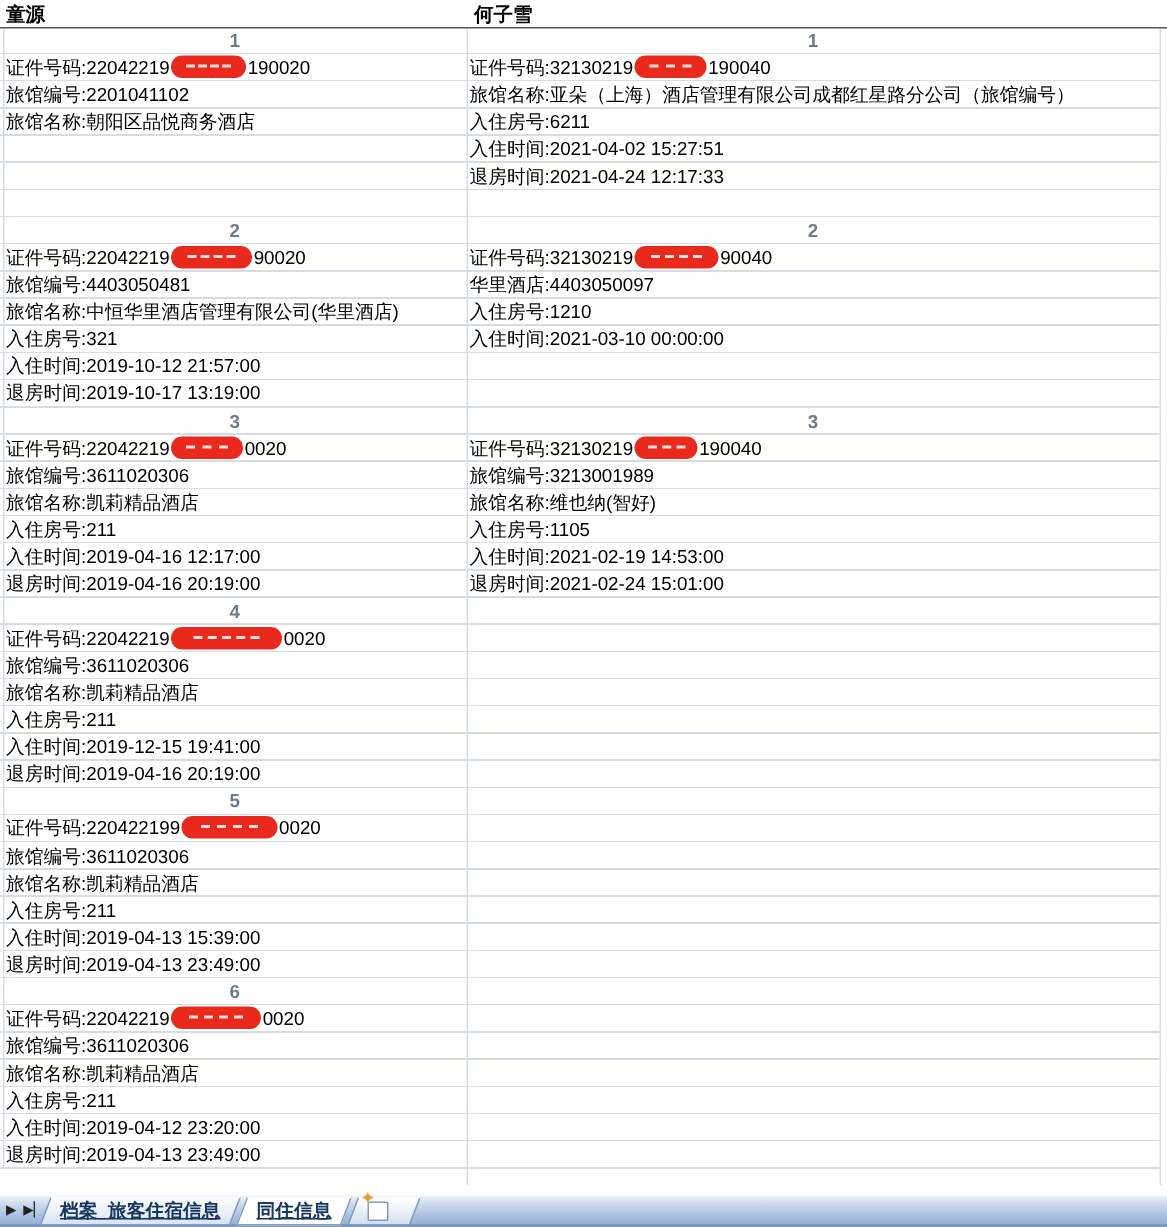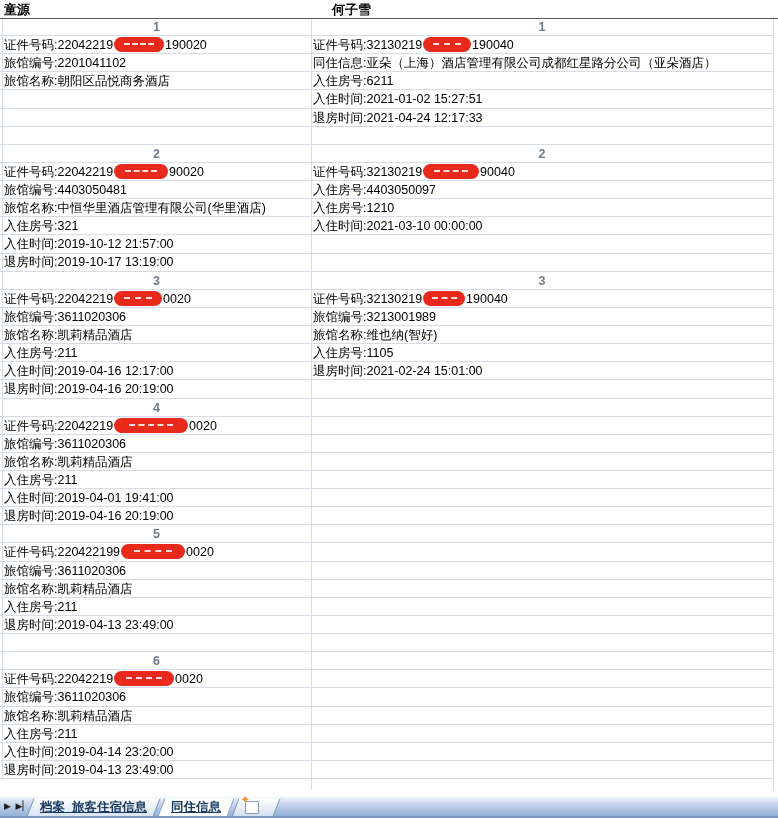--- a/index.html
+++ b/index.html
@@ -17,21 +17,21 @@
   .vline{position:absolute;width:1px;background:#d6dce6;pointer-events:none;}
   .vline.mid{left:311px;top:0;height:790px;}
   .vline.right{left:773px;top:0;height:790px;}
   .vline.leftedge{left:2px;top:18px;height:761px;}
   .header-row{
     position:absolute;left:0;top:0;width:778px;height:18px;
     border-bottom:1px solid #585858;background:#fff;z-index:2;
   }
   .hcell{position:absolute;top:1px;font-weight:700;font-size:13px;white-space:nowrap;}
   .hcell.left{left:4px;}
-  .hcell.right{left:332px;font-family:Liberation Serif, serif;}
+  .hcell.right{left:316px;font-family:Liberation Serif, serif;}
   .block{position:absolute;z-index:1;}
   .row{height:18.12px;line-height:18.2px;white-space:nowrap;padding-left:2px;overflow:visible;}
   .row.num{padding-left:0;text-align:center;color:#6e7b8a;font-weight:700;}
   .redaction{
     display:inline-block;height:15px;border-radius:8px;background:#e8291c;
     vertical-align:-3px;margin:0 1px;position:relative;
   }
   .redaction::after{
     content:"";display:block;margin:6px auto 0;width:60%;
     border-top:2px dashed rgba(255,255,255,.85);
@@ -112,61 +112,63 @@
           <div class="row">入住房号:211</div>
           <div class="row">入住时间:2019-04-16 12:17:00</div>
           <div class="row">退房时间:2019-04-16 20:19:00</div>
         </div>
         <div class="block" style="left: 2px; top: 398.52px; width: 309px;">
           <div class="row num">4</div>
           <div class="row"><span>证件号码:22042219</span><div class="redaction" style="width: 74px; display: inline-block;"></div><span>0020</span></div>
           <div class="row">旅馆编号:3611020306</div>
           <div class="row">旅馆名称:凯莉精品酒店</div>
           <div class="row">入住房号:211</div>
-          <div class="row">入住时间:2019-04-01 19:41:00</div>
+          <div class="row">入住时间:2019-12-15 19:41:00</div>
           <div class="row">退房时间:2019-04-16 20:19:00</div>
         </div>
         <div class="block" style="left: 2px; top: 525.36px; width: 309px;">
           <div class="row num">5</div>
           <div class="row"><span>证件号码:220422199</span><div class="redaction" style="width: 64px; display: inline-block;"></div><span>0020</span></div>
           <div class="row">旅馆编号:3611020306</div>
           <div class="row">旅馆名称:凯莉精品酒店</div>
           <div class="row">入住房号:211</div>
+          <div class="row">入住时间:2019-04-13 15:39:00</div>
           <div class="row">退房时间:2019-04-13 23:49:00</div>
         </div>
         <div class="block" style="left: 2px; top: 652.2px; width: 309px;">
           <div class="row num">6</div>
           <div class="row"><span>证件号码:22042219</span><div class="redaction" style="width: 60px; display: inline-block;"></div><span>0020</span></div>
           <div class="row">旅馆编号:3611020306</div>
           <div class="row">旅馆名称:凯莉精品酒店</div>
           <div class="row">入住房号:211</div>
-          <div class="row">入住时间:2019-04-14 23:20:00</div>
+          <div class="row">入住时间:2019-04-12 23:20:00</div>
           <div class="row">退房时间:2019-04-13 23:49:00</div>
         </div>
         <div class="block" style="left: 311px; top: 18px; width: 462px;">
           <div class="row num">1</div>
           <div class="row"><span>证件号码:32130219</span><div class="redaction" style="width: 48px; display: inline-block;"></div><span>190040</span></div>
-          <div class="row">同住信息:亚朵（上海）酒店管理有限公司成都红星路分公司（亚朵酒店）</div>
+          <div class="row">旅馆名称:亚朵（上海）酒店管理有限公司成都红星路分公司（旅馆编号）</div>
           <div class="row">入住房号:6211</div>
-          <div class="row">入住时间:2021-01-02 15:27:51</div>
+          <div class="row">入住时间:2021-04-02 15:27:51</div>
           <div class="row">退房时间:2021-04-24 12:17:33</div>
         </div>
         <div class="block" style="left: 311px; top: 144.84px; width: 462px;">
           <div class="row num">2</div>
           <div class="row"><span>证件号码:32130219</span><div class="redaction" style="width: 56px; display: inline-block;"></div><span>90040</span></div>
-          <div class="row">入住房号:4403050097</div>
+          <div class="row">华里酒店:4403050097</div>
           <div class="row">入住房号:1210</div>
           <div class="row">入住时间:2021-03-10 00:00:00</div>
         </div>
         <div class="block" style="left: 311px; top: 271.68px; width: 462px;">
           <div class="row num">3</div>
           <div class="row"><span>证件号码:32130219</span><div class="redaction" style="width: 42px; display: inline-block;"></div><span>190040</span></div>
           <div class="row">旅馆编号:3213001989</div>
           <div class="row">旅馆名称:维也纳(智好)</div>
           <div class="row">入住房号:1105</div>
+          <div class="row">入住时间:2021-02-19 14:53:00</div>
           <div class="row">退房时间:2021-02-24 15:01:00</div>
         </div>
       </div>
   </div>
 
   <div class="tabbar">
     <span class="navbtn">▶</span>
     <span class="navbtn">▶▏</span>
     <div class="tab">
       <span class="tab-label">档案_旅客住宿信息</span>

